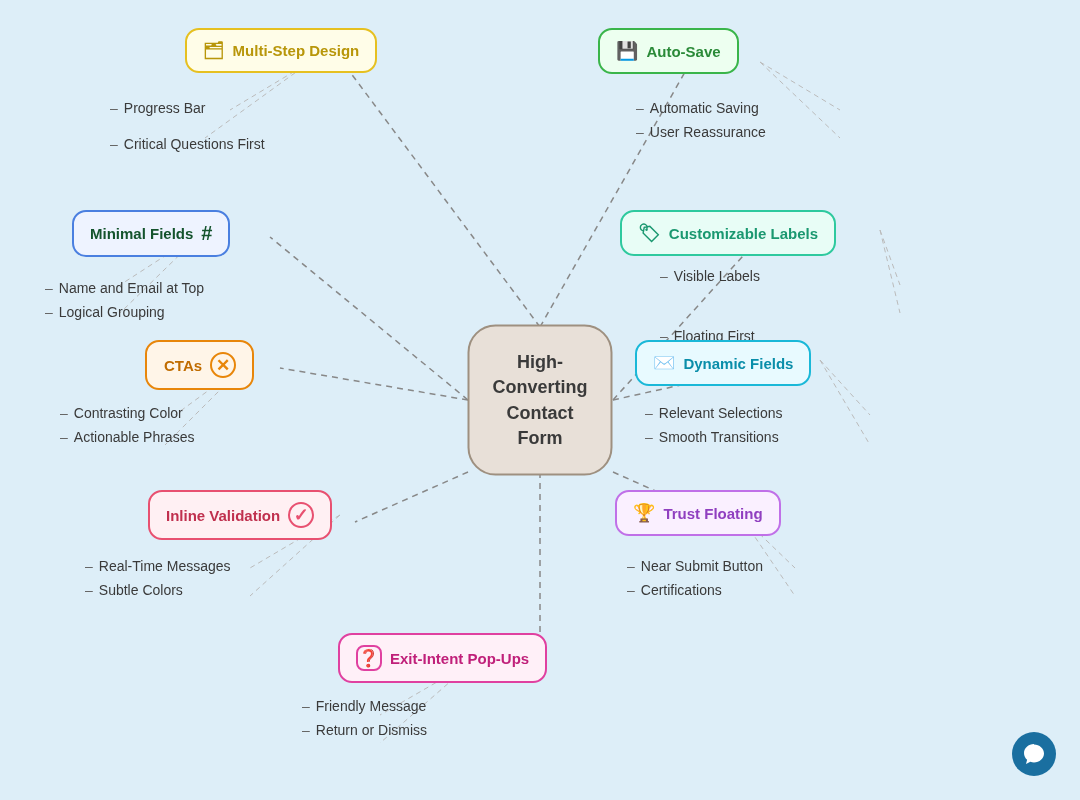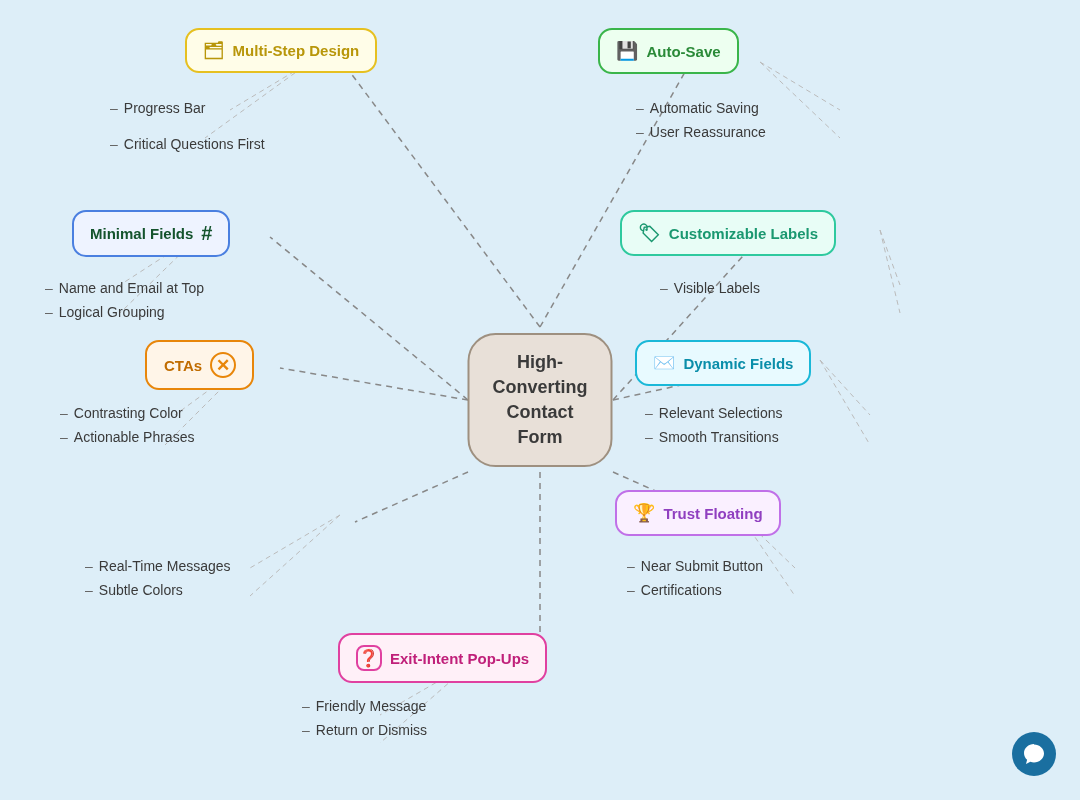--- a/index.html
+++ b/index.html
@@ -18,21 +18,21 @@
       position: relative;
     }
 
     
     .center-node {
       position: absolute;
       left: 50%;
       top: 50%;
       transform: translate(-50%, -50%);
       width: 145px;
-      height: 134px;
+      height: 151px;
       background: #e8e0d8;
       border-radius: 28px;
       border: 2.5px solid #9e9080;
       display: flex;
       align-items: center;
       justify-content: center;
       text-align: center;
       font-size: 18px;
       font-weight: 600;
       color: #3a3a3a;
@@ -206,21 +206,21 @@
   <div class="sub-items" style="left:45px;top:280px;">
     <div class="sub-item">Name and Email at Top</div>
     <div class="sub-item">Logical Grouping</div>
   </div>
 
   <div class="branch-node green-light" style="left:620px;top:210px;">
     <span class="icon">🏷</span>
     <span>Customizable Labels</span>
   </div>
 
-  <div class="sub-items" style="left:660px;top:280px;gap:44px;">
+  <div class="sub-items" style="left:660px;top:268px;gap:44px;">
     <div class="sub-item">Visible Labels</div>
     <div class="sub-item">Floating First</div>
   </div>
 
   <div class="branch-node orange" style="left:145px;top:340px;">
     <span>CTAs</span>
     <span class="icon" style="font-size:17px;border:2px solid #e8860a;border-radius:50%;width:26px;height:26px;display:flex;align-items:center;justify-content:center;color:#e8860a;font-weight:900;">✕</span>
   </div>
 
   <div class="sub-items" style="left:60px;top:405px;gap:8px;">
@@ -231,20 +231,24 @@
   <div class="branch-node cyan" style="left:635px;top:340px;">
     <span class="icon">✉️</span>
     <span>Dynamic Fields</span>
   </div>
 
   <div class="sub-items" style="left:645px;top:405px;">
     <div class="sub-item">Relevant Selections</div>
     <div class="sub-item">Smooth Transitions</div>
   </div>
 
+  <div class="branch-node red" style="left:148px;top:490px;">
+    <span>Inline Validation</span>
+    <span class="icon" style="font-size:18px;border:2px solid #e85070;border-radius:50%;width:26px;height:26px;display:flex;align-items:center;justify-content:center;color:#e85070;">✓</span>
+  </div>
 
   <div class="sub-items" style="left:85px;top:558px;">
     <div class="sub-item">Real-Time Messages</div>
     <div class="sub-item">Subtle Colors</div>
   </div>
 
   <div class="branch-node purple" style="left:615px;top:490px;">
     <span class="icon">🏆</span>
     <span>Trust Floating</span>
   </div>

